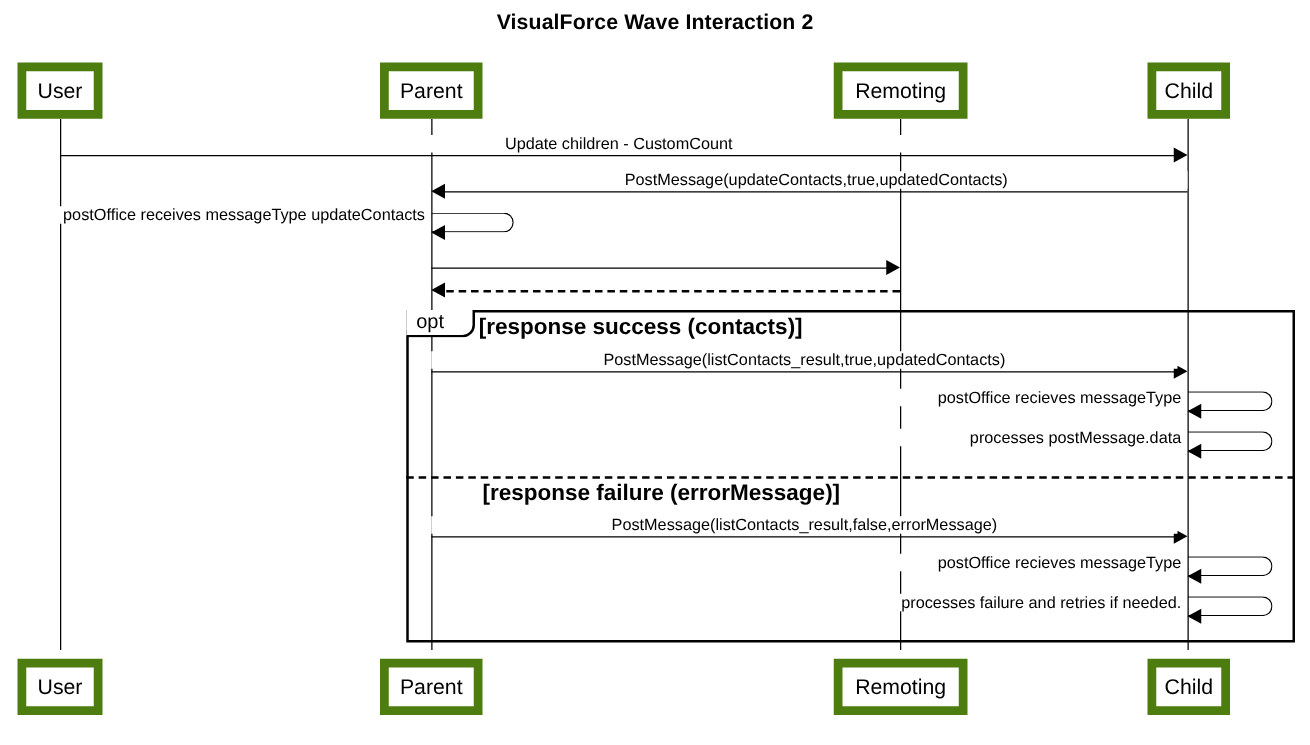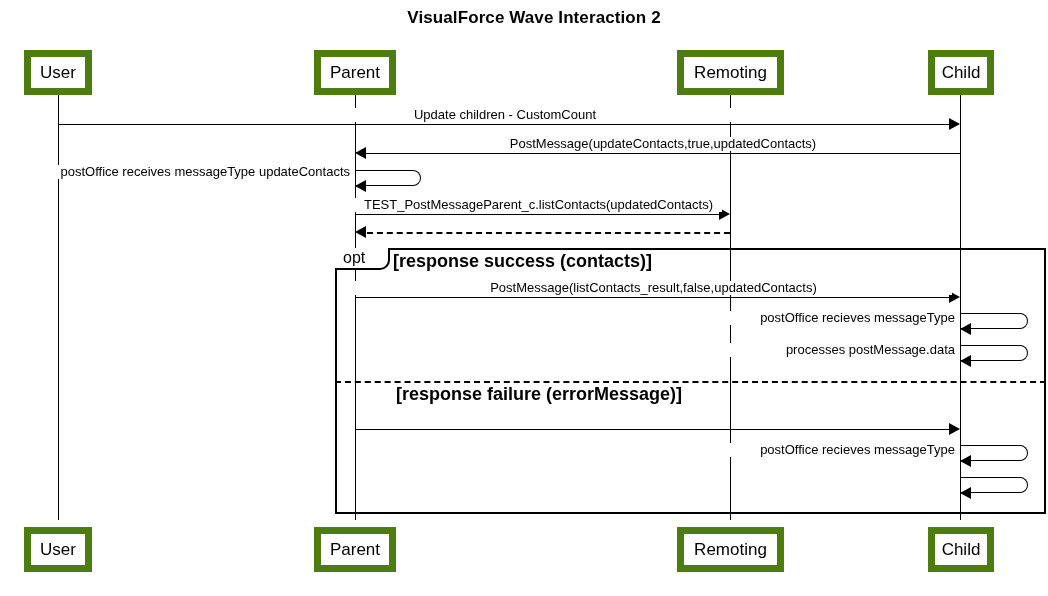--- a/index.html
+++ b/index.html
@@ -7,21 +7,21 @@
     margin: 0; padding: 0;
     background: #ffffff;
   }
   body {
     width: 1048px; height: 596px;
     position: relative;
     font-family: "Liberation Sans", sans-serif;
     color: #000000;
     overflow: hidden;
   }
-  #diagram-root { position: absolute; inset: 0; margin-left: 10px; }
+  #diagram-root { position: absolute; inset: 0; }
 
   .diagram-title {
     position: absolute;
     left: 0; top: 8px;
     width: 1048px;
     text-align: center;
     font-size: 17px;
     font-weight: bold;
     letter-spacing: 0.1px;
   }
@@ -175,46 +175,47 @@
   <div class="msg" style="left:356px; top:153px; width:594px;"></div>
   <div class="arrowhead left" style="left:345px; top:147px;"></div>
   <div class="msg-label center" style="left:356px; top:137px; width:594px;">PostMessage(updateContacts,true,updatedContacts)</div>
 
   <div class="selfmsg" style="left:345px; top:170px; width:66px; height:16px;"></div>
   <div class="arrowhead left" style="left:345px; top:180px;"></div>
   <div class="msg-label right" style="left:40px; top:165px; width:302px;">postOffice receives messageType updateContacts</div>
 
   <div class="msg" style="left:345px; top:214px; width:367px;"></div>
   <div class="arrowhead right" style="left:709px; top:208px;"></div>
-  <div class="msg-label center" style="left:345px; top:198px; width:367px;">TEST_PostMessageParent_c.listContacts(updatedContacts)</div>
 
   <div class="msg dashed" style="left:357px; top:232px; width:363px;"></div>
   <div class="arrowhead left" style="left:345px; top:226px;"></div>
 
   <div class="msg" style="left:345px; top:297px; width:597px;"></div>
   <div class="arrowhead right" style="left:939px; top:291px;"></div>
-  <div class="msg-label center" style="left:345px; top:281px; width:597px;">PostMessage(listContacts_result,false,updatedContacts)</div>
+  <div class="msg-label center" style="left:345px; top:281px; width:597px;">PostMessage(listContacts_result,true,updatedContacts)</div>
 
   <div class="selfmsg" style="left:950px; top:313px; width:68px; height:16px;"></div>
   <div class="arrowhead left" style="left:950px; top:323px;"></div>
   <div class="msg-label right" style="left:700px; top:311px; width:247px;">postOffice recieves messageType</div>
 
   <div class="selfmsg" style="left:950px; top:345px; width:68px; height:16px;"></div>
   <div class="arrowhead left" style="left:950px; top:355px;"></div>
   <div class="msg-label right" style="left:700px; top:343px; width:247px;">processes postMessage.data</div>
 
   <div class="msg" style="left:345px; top:429px; width:597px;"></div>
   <div class="arrowhead right" style="left:939px; top:423px;"></div>
+  <div class="msg-label center" style="left:345px; top:413px; width:597px;">PostMessage(listContacts_result,false,errorMessage)</div>
 
   <div class="selfmsg" style="left:950px; top:445px; width:68px; height:16px;"></div>
   <div class="arrowhead left" style="left:950px; top:455px;"></div>
   <div class="msg-label right" style="left:700px; top:443px; width:247px;">postOffice recieves messageType</div>
 
   <div class="selfmsg" style="left:950px; top:477px; width:68px; height:16px;"></div>
   <div class="arrowhead left" style="left:950px; top:487px;"></div>
+  <div class="msg-label right" style="left:690px; top:475px; width:257px;">processes failure and retries if needed.</div>
 
   <div class="actor-box" style="left:14px; top:527px; width:68px; height:45px;">
     <span>User</span>
   </div>
   <div class="actor-box" style="left:304px; top:527px; width:82px; height:45px;">
     <span>Parent</span>
   </div>
   <div class="actor-box" style="left:667px; top:527px; width:107px; height:45px;">
     <span>Remoting</span>
   </div>

